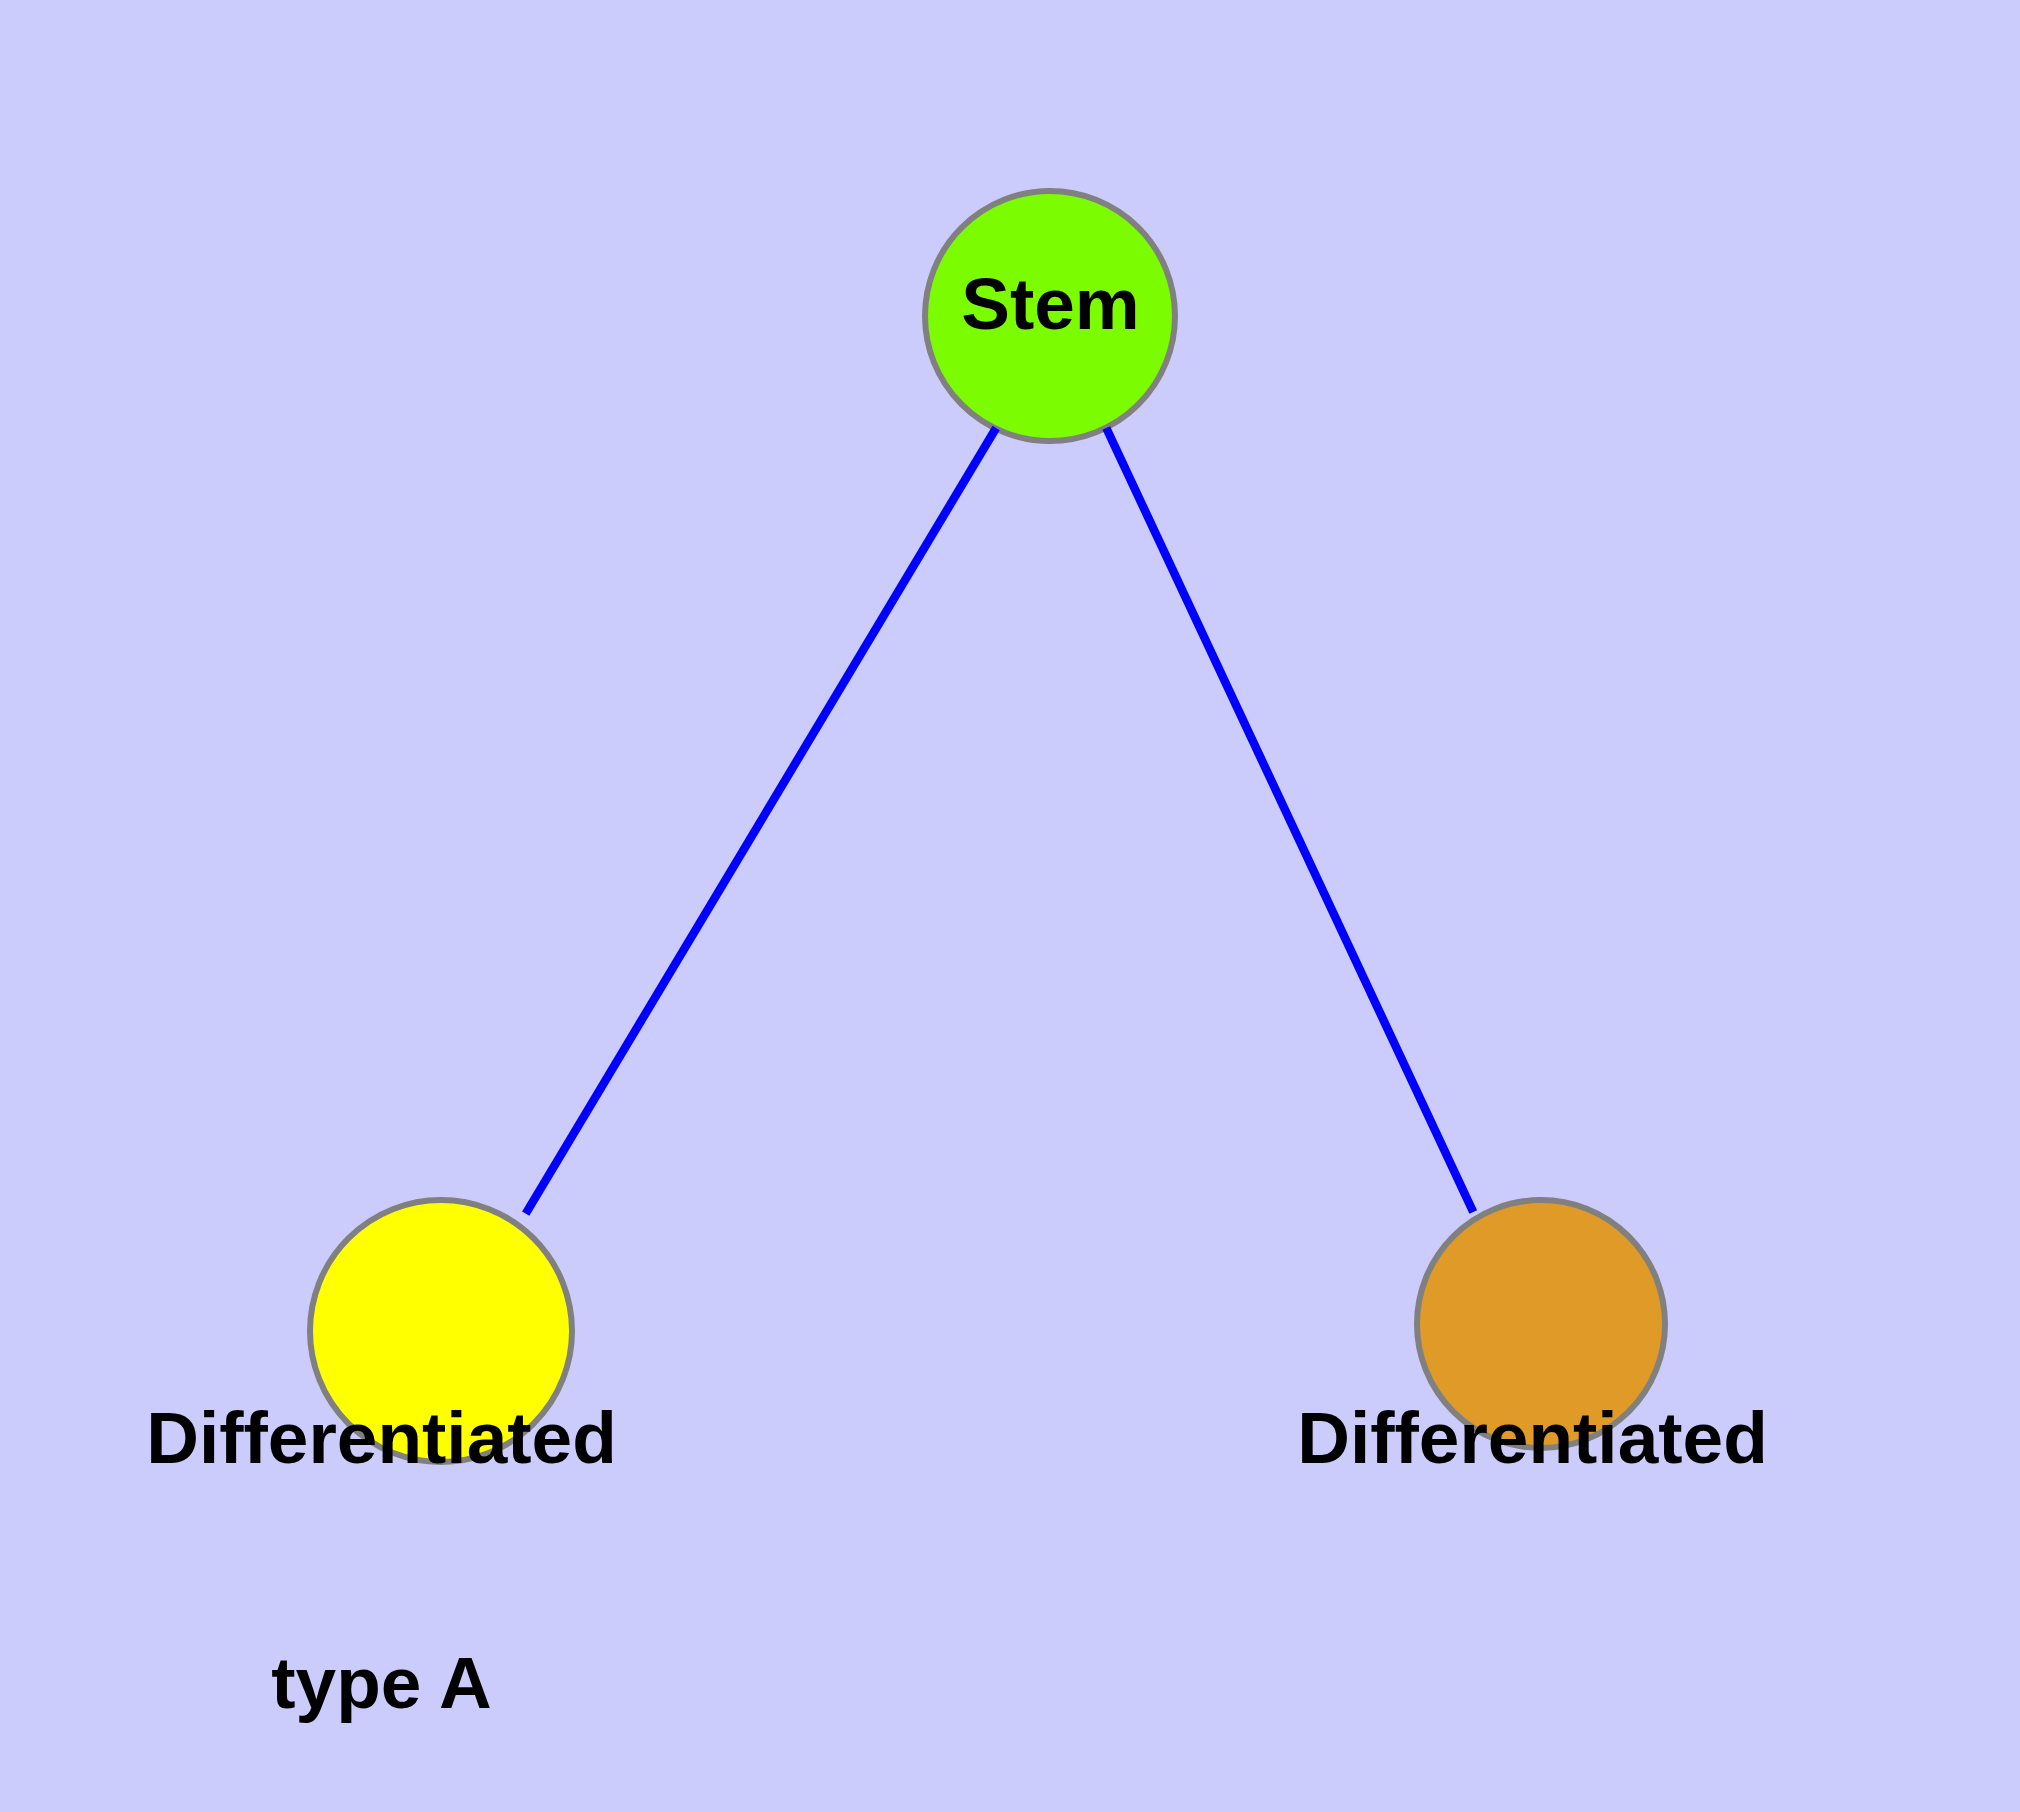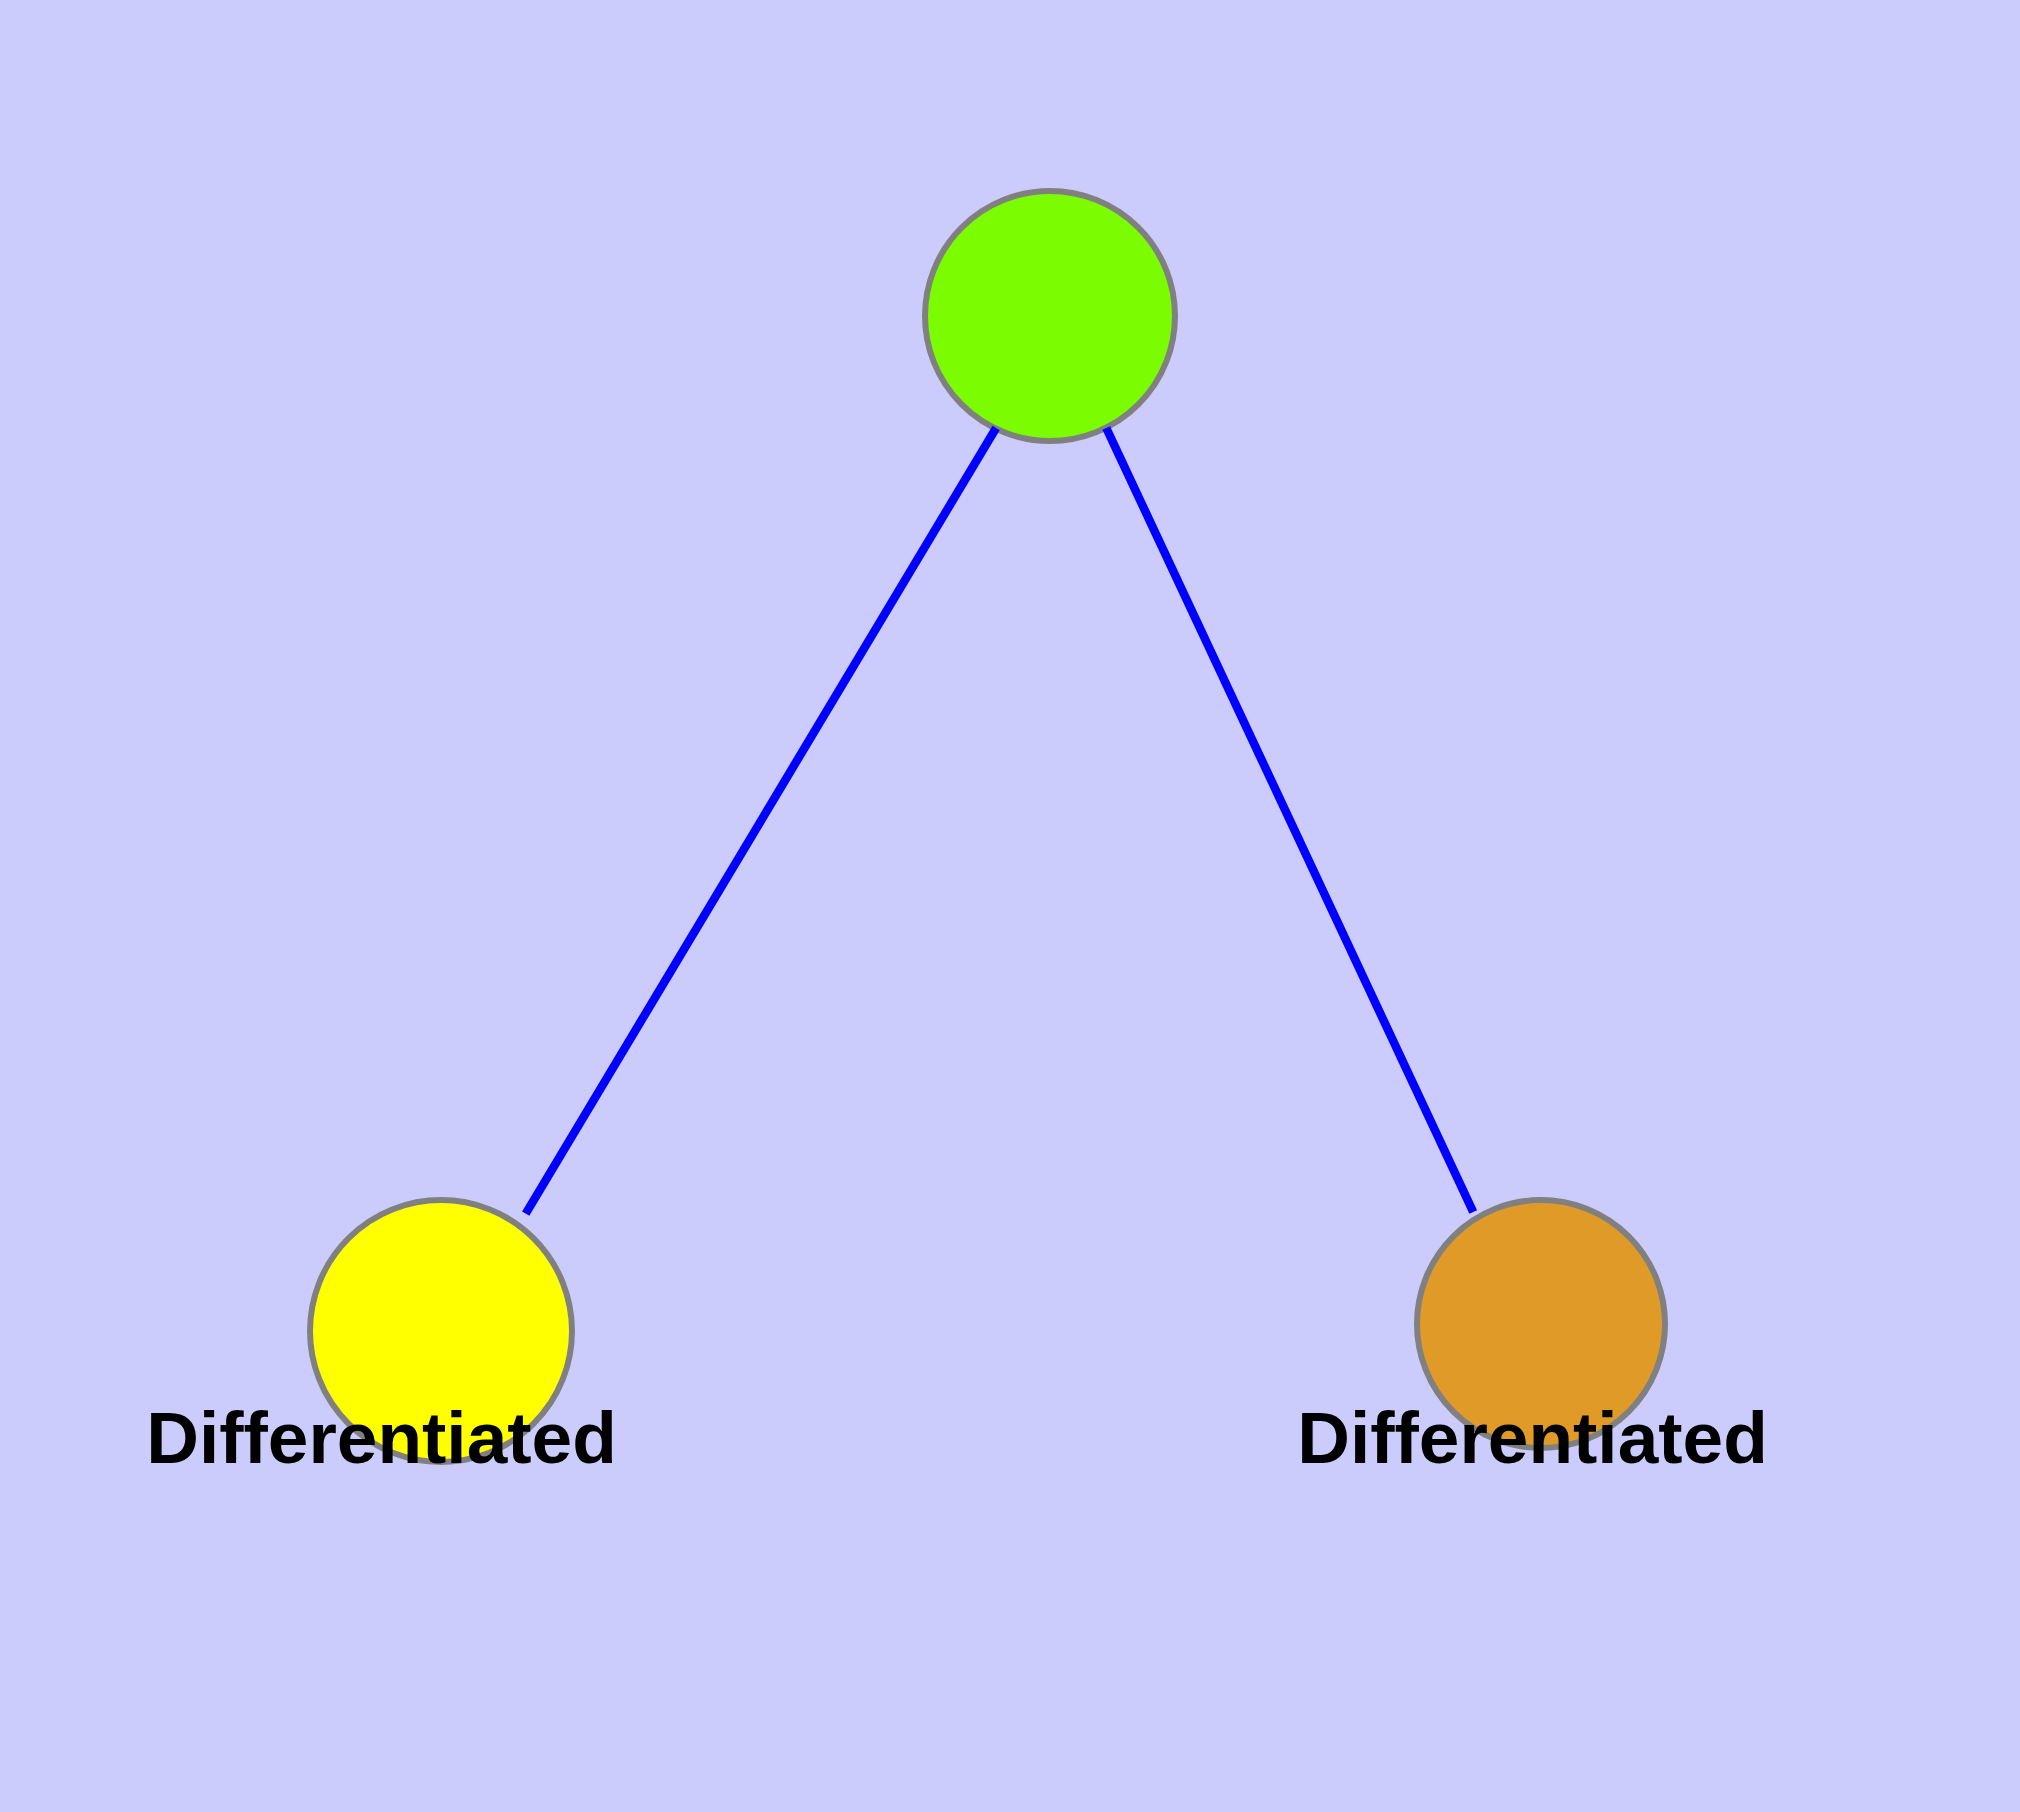--- a/index.html
+++ b/index.html
@@ -87,24 +87,26 @@
 <body>
 
 <div id="canvas" style="width: 2021px; height: 1812px; background: rgb(204, 204, 252);">
 
   <svg id="edge-layer" viewBox="0 0 2384 2138" xmlns="http://www.w3.org/2000/svg">
     <line id="edge-stem-diffa" x1="1175" y1="505" x2="620" y2="1432" stroke="#0000ff" stroke-width="10" stroke-linecap="butt"></line>
     <line id="edge-stem-diffb" x1="1305" y1="505" x2="1738" y2="1430" stroke="#0000ff" stroke-width="10" stroke-linecap="butt"></line>
   </svg>
 
   <div class="node-circle" id="node-stem-circle" style="left: 922px; top: 188px; width: 256px; height: 256px; background: rgb(124, 252, 0); border-color: rgb(128, 128, 128); border-width: 6.8px;"></div>
+  <div class="node-label" id="node-stem-label" style="color: rgb(0, 0, 0);">Stem</div>
 
   <div class="node-circle" id="node-diffa-circle" style="left: 307px; top: 1197px; width: 268px; height: 268px; background: rgb(255, 255, 0); border-color: rgb(128, 128, 128); border-width: 6.8px;"></div>
   <div class="node-label" id="node-diffa-label" style="color: rgb(0, 0, 0);">
     <div>Differentiated</div>
+    <div>type A</div>
   </div>
 
   <div class="node-circle" id="node-diffb-circle" style="left: 1414px; top: 1197px; width: 254px; height: 254px; background: rgb(224, 154, 40); border-color: rgb(128, 128, 128); border-width: 6.8px;"></div>
   <div class="node-label" id="node-diffb-label" style="color: rgb(0, 0, 0);">
     <div>Differentiated</div>
   </div>
 
 </div>
 
 

